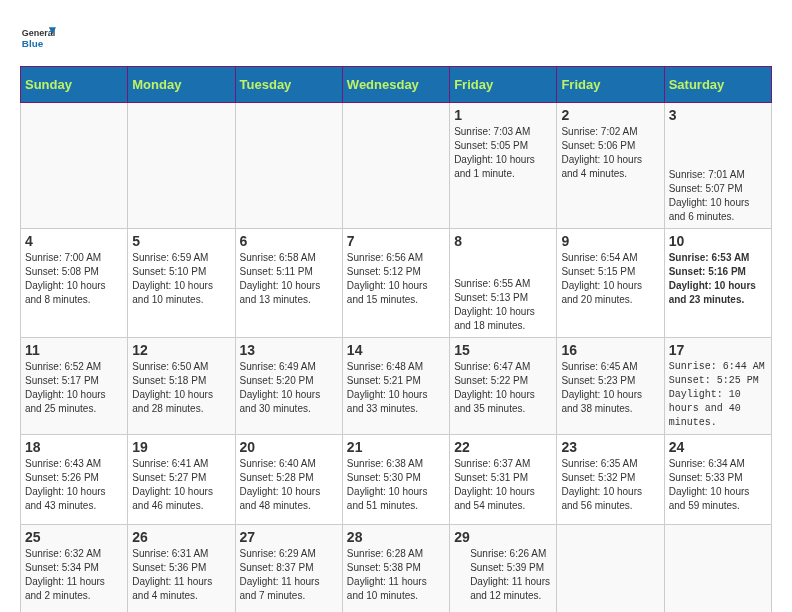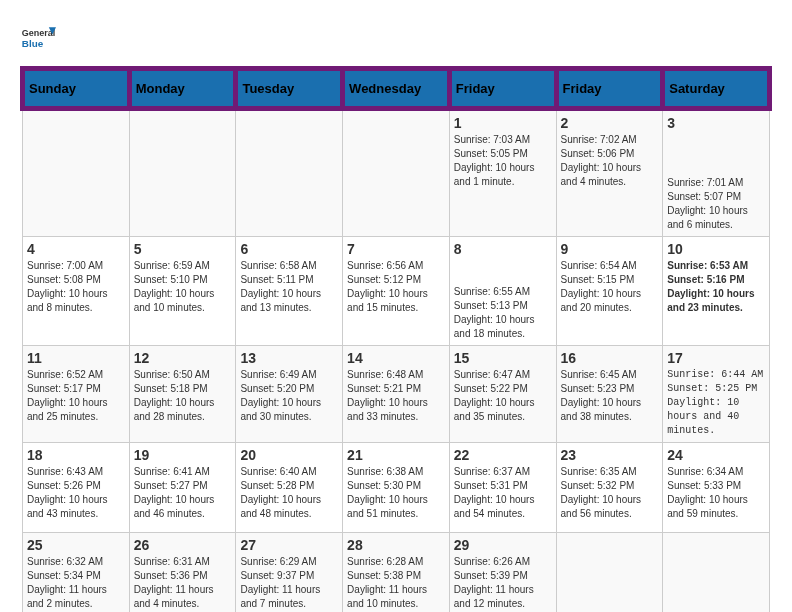--- a/index.html
+++ b/index.html
@@ -37,26 +37,26 @@
       font-size: 15px;
       color: #555;
     }
     table {
       width: 100%;
       border-collapse: collapse;
       font-size: 11px;
     }
     thead th {
       background-color: #1a6faf;
-      color: #000000;
+      color: #bef264;
       padding: 10px 4px;
       text-align: left;
       font-size: 13px;
       font-weight: bold;
-      border: 5px solid #701a75;
+      border: 1px solid #701a75;
     }
     tbody td {
       border: 1px solid #ccc;
       vertical-align: top;
       padding: 4px;
       width: calc(100% / 7);
       min-height: 80px;
       height: 90px;
     }
     .day-number {
@@ -276,32 +276,32 @@
         </td>
         <td>
           <span class="day-number">26</span>
           <div class="day-info" style="white-space: pre-line;">Sunrise: 6:31 AM
 Sunset: 5:36 PM
 Daylight: 11 hours and 4 minutes.</div>
         </td>
         <td>
           <span class="day-number">27</span>
           <div class="day-info" style="white-space: pre-line;">Sunrise: 6:29 AM
-Sunset: 9:37 PM
+Sunset: 8:37 PM
 Daylight: 11 hours and 7 minutes.</div>
         </td>
         <td>
           <span class="day-number">28</span>
           <div class="day-info" style="white-space: pre-line;">Sunrise: 6:28 AM
 Sunset: 5:38 PM
 Daylight: 11 hours and 10 minutes.</div>
         </td>
         <td>
           <span class="day-number">29</span>
-          <div class="day-info" style="white-space: pre-line;">Sunrise: 6:26 AM
+          <div class="day-info" style="white-space: pre-line; margin-left: 16px;">Sunrise: 6:26 AM
 Sunset: 5:39 PM
 Daylight: 11 hours and 12 minutes.</div>
         </td>
         <td class="empty-cell"></td>
         <td class="empty-cell"></td>
       </tr>
     </tbody>
 </table>
 
 </body></html>

